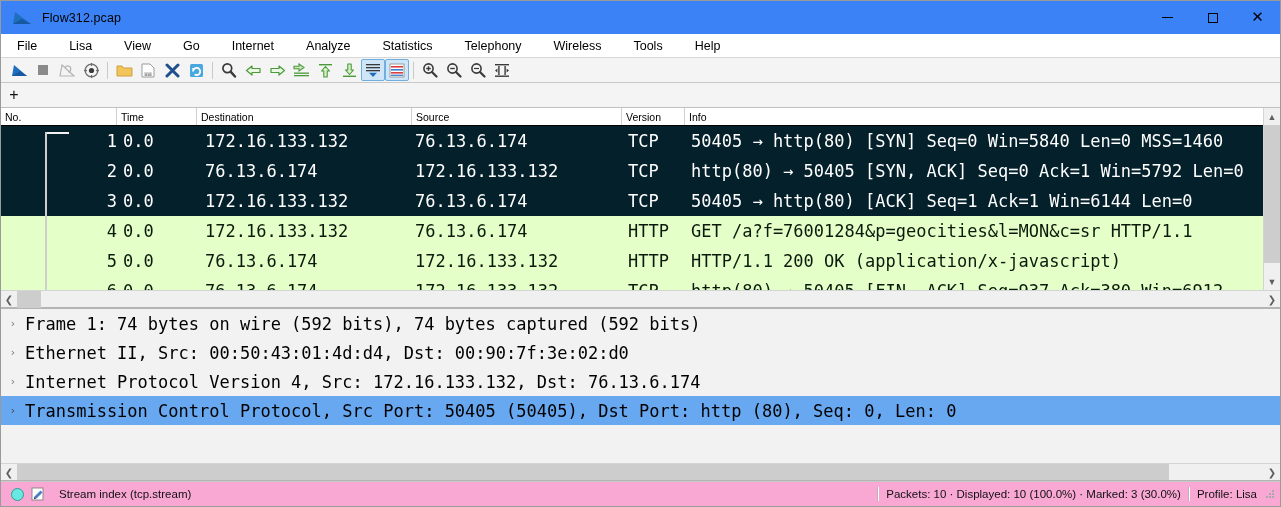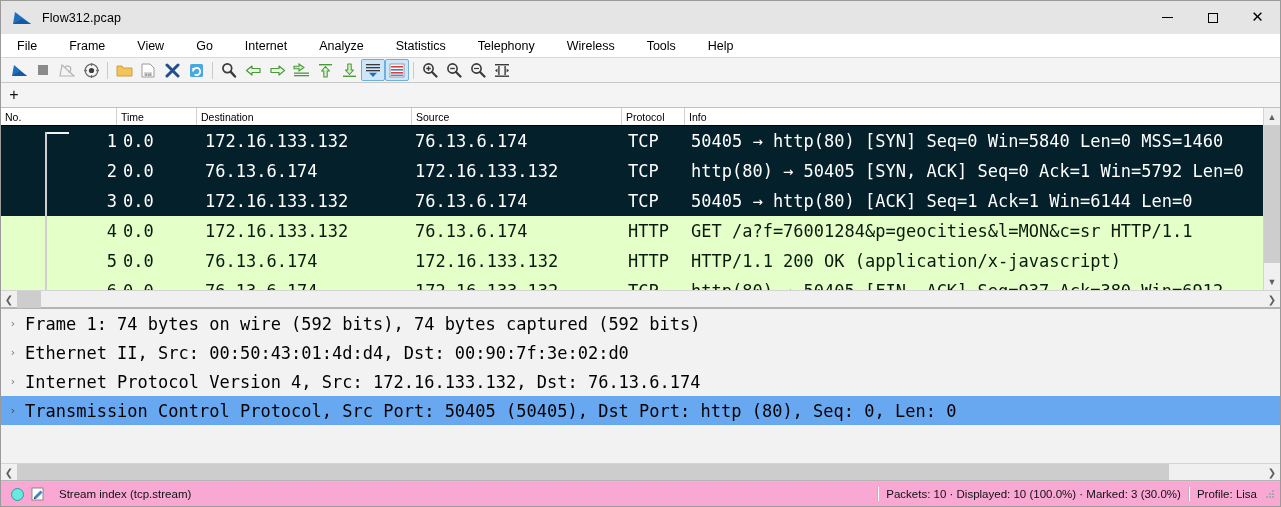--- a/index.html
+++ b/index.html
@@ -14,21 +14,21 @@
     width: 1281px; height: 507px;
     position: relative;
     background: #ffffff;
     border: 1px solid #9a9a9a;
     display: flex; flex-direction: column;
   }
 
   
   .titlebar {
     height: 33px; min-height: 33px;
-    background: #e5e5e5;
+    background: #3b82f6;
     display: flex; align-items: center;
     position: relative;
   }
   .title-left { display: flex; align-items: center; padding-left: 11px; }
   .shark-logo {
     width: 20px; height: 14px; margin-right: 10px; position: relative;
   }
   .title-text {
     font-size: 12.5px; color: #000; letter-spacing: 0.1px;
   }
@@ -288,21 +288,21 @@
           <span class="win-max-glyph"></span>
         </div>
       <div class="win-btn close">
           <span class="win-close-glyph">✕</span>
         </div>
     </div>
   </div>
 
   <div class="menubar">
     <div class="menu-item">File</div>
-    <div class="menu-item">Frame</div>
+    <div class="menu-item">Lisa</div>
     <div class="menu-item">View</div>
     <div class="menu-item">Go</div>
     <div class="menu-item">Internet</div>
     <div class="menu-item">Analyze</div>
     <div class="menu-item">Statistics</div>
     <div class="menu-item">Telephony</div>
     <div class="menu-item">Wireless</div>
     <div class="menu-item">Tools</div>
     <div class="menu-item">Help</div>
   </div>
@@ -461,21 +461,21 @@
 
   <div class="packet-pane">
     <div class="plist-body">
       <div class="plist-main">
 
         <div class="col-header">
           <div class="col-h c-no">No.</div>
           <div class="col-h c-time">Time</div>
           <div class="col-h c-dst">Destination</div>
           <div class="col-h c-src">Source</div>
-          <div class="col-h c-proto">Protocol</div>
+          <div class="col-h c-proto">Version</div>
           <div class="col-h c-info">Info</div>
         </div>
 
         <div class="rows">
           <div class="gutter-mark"></div>
 
           <div class="prow marked">
             <span class="cell cell-no">1</span>
             <span class="cell cell-time">0.0</span>
             <span class="cell cell-src">172.16.133.132</span>

